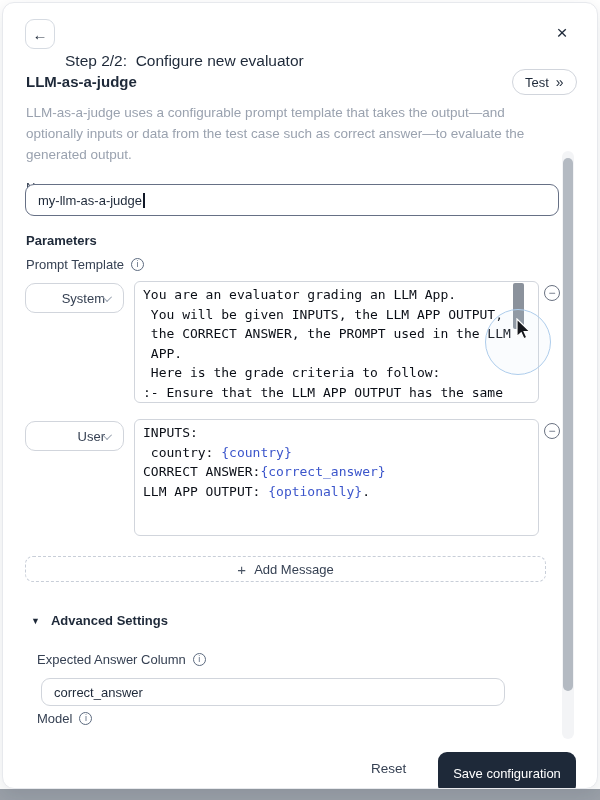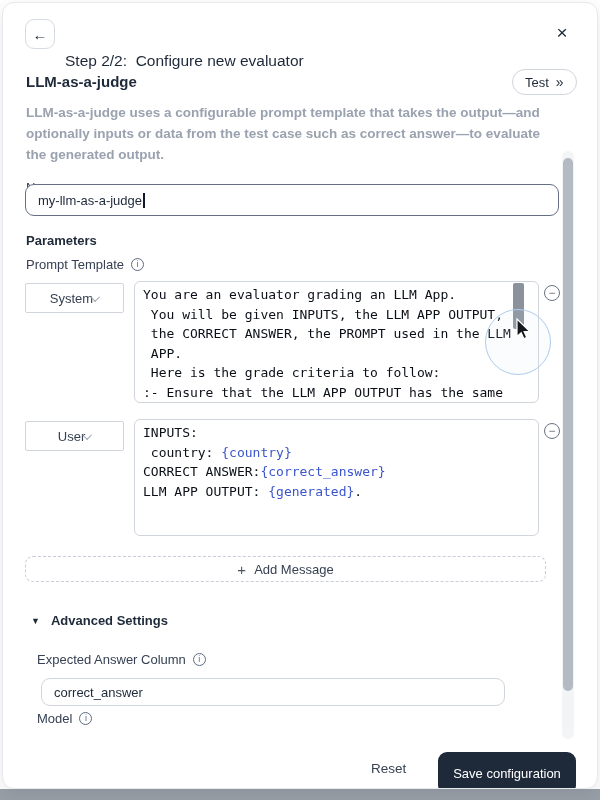--- a/index.html
+++ b/index.html
@@ -46,21 +46,21 @@
   }
   .test-btn {
     position:absolute; left:509px; top:66px; height:26px; padding:4px 12px;
     background:#fff; border:1px solid #d1d5dc; border-radius:14px;
     display:flex; align-items:center; gap:7px;
     font-size:13px; color:#1e2939; cursor:pointer;
   }
   .test-btn .chev { font-size:14px; color:#1e2939; line-height:1; }
   .desc {
     position:absolute; left:23px; top:99px; width:526px;
-    font-size:13.5px; line-height:21px; color:#9aa2af;font-weight:bold;
+    font-size:13.5px; line-height:21px; color:#9aa2af;
   }
   
   .field-label { position:absolute; font-size:13px; color:#364153;margin-top:20px; }
   .label-row { position:absolute; display:flex; align-items:center; gap:7px;
     font-size:13px; color:#364153; }
   .info-icon {
     width:13px; height:13px; border:1px solid #5d6b80; border-radius:50%;
     display:inline-flex; align-items:center; justify-content:center;
     font-size:9px; color:#5d6b80; line-height:1;
   }
@@ -71,22 +71,22 @@
   }
   .name-input { left:22px; top:181px; width:534px; height:32px; border:1px solid #667085; }
   .caret { display:inline-block; width:1.5px; height:15px; background:#111827; margin-left:1px; }
   .params-heading {
     position:absolute; left:23px; top:230px;
     font-size:13px; font-weight:700; color:#1e2939;
   }
   
   .role-select {
     position:absolute; width:99px; height:30px;
-    background:#fff; border:1px solid #d1d5dc; border-radius:2px;
-    display:flex; align-items:center; justify-content:center;
+    background:#fff; border:1px solid #d1d5dc; border-radius:10px;
+    display:flex; align-items:center; justify-content:flex-end;
     padding:0 11px 0 12px; font-size:13px; color:#364153; cursor:pointer;
   }
   .select-caret {
     width:7px; height:7px; border-left:1.6px solid #9aa3b0; border-bottom:1.6px solid #9aa3b0;
     transform:rotate(-45deg) translateY(-2px);
   }
   .code-box {
     position:absolute; background:#fff; border:1px solid #d1d5dc; border-radius:6px;
     overflow:hidden; padding:3px 0 0 8px;
     font-family:"DejaVu Sans Mono", monospace; font-size:13px; line-height:19.5px;
@@ -203,21 +203,21 @@
   </svg>
 
   <div class="role-select" style="left:22px; top:418px;">
     <span>User</span>
     <span class="select-caret"></span>
   </div>
   <div class="code-box" style="left:131px; top:416px; width:405px; height:117px;">
       <div class="code-line"><span>INPUTS:</span></div>
       <div class="code-line"><span> country: </span><span class="tpl-var">{country}</span></div>
       <div class="code-line"><span>CORRECT ANSWER:</span><span class="tpl-var">{correct_answer}</span></div>
-      <div class="code-line"><span>LLM APP OUTPUT: </span><span class="tpl-var">{generated}</span><span>.</span></div>
+      <div class="code-line"><span>LLM APP OUTPUT: </span><span class="tpl-var">{optionally}</span><span>.</span></div>
     </div>
   <button class="minus-btn" style="left:541px; top:420px;">
     <span>−</span>
   </button>
 
   <button class="add-msg-btn">
     <span class="plus">+</span>
     <span>Add Message</span>
   </button>
 

